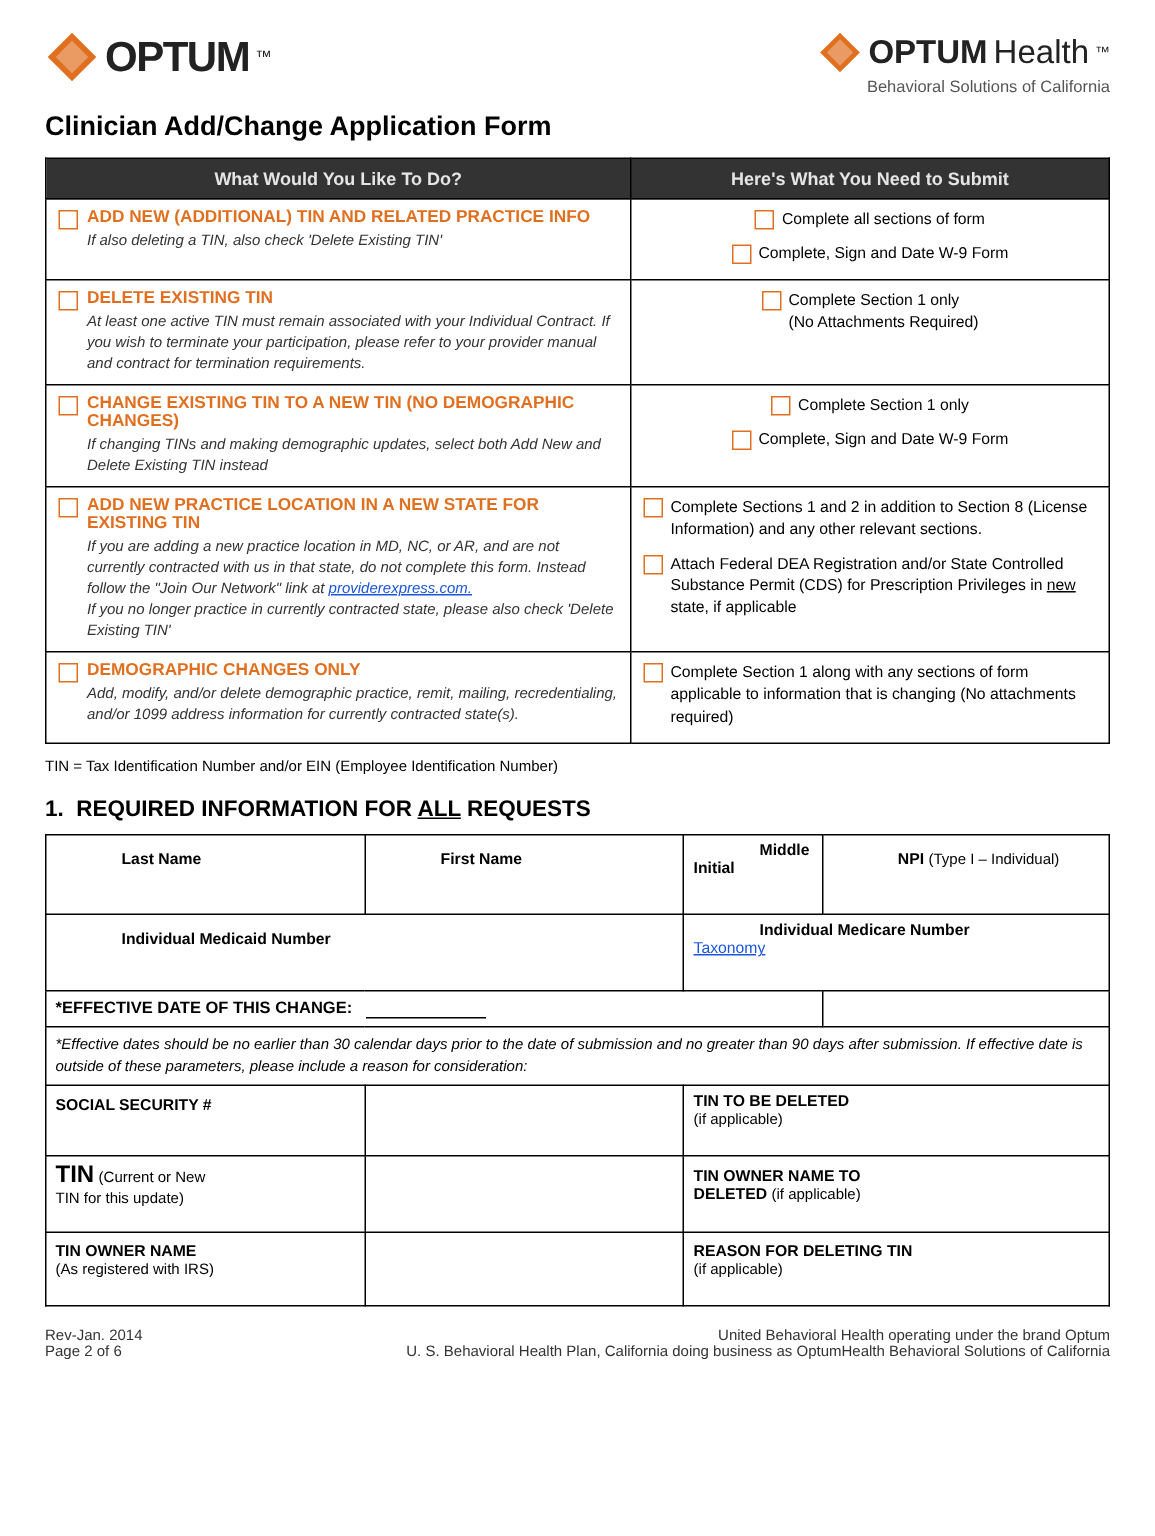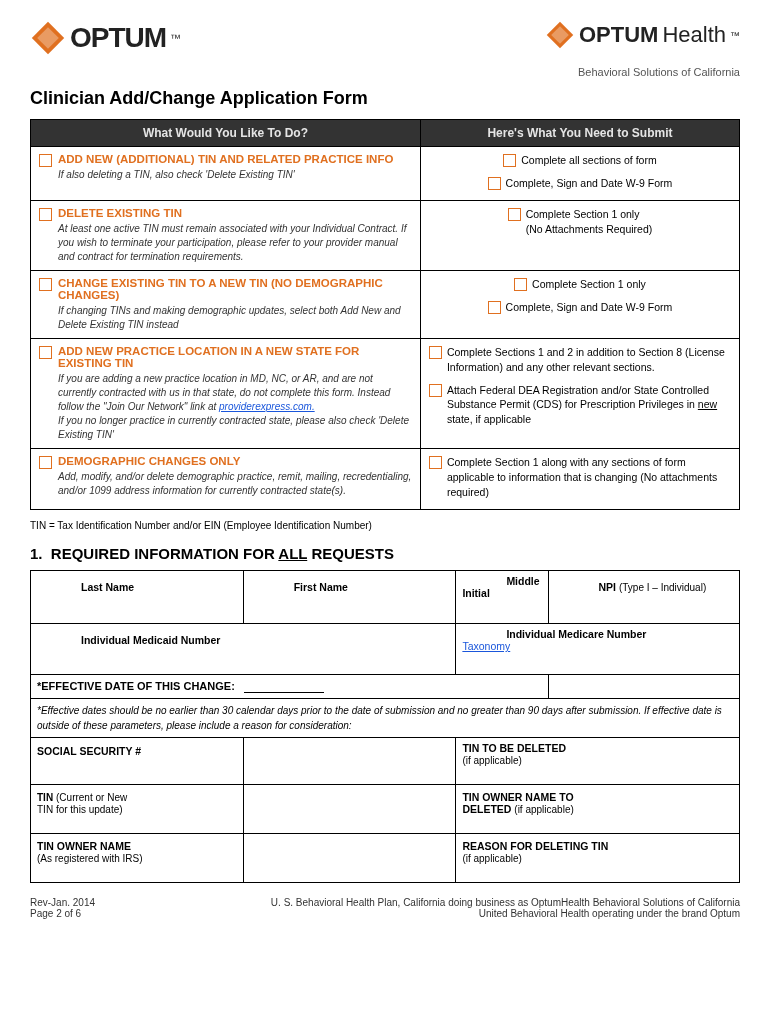--- a/index.html
+++ b/index.html
@@ -43,21 +43,21 @@
       gap: 4px;
     }
     .optumhealth-diamond {
       width: 30px;
       height: 30px;
     }
     .behavioral-solutions {
       font-size: 11px;
       color: #555;
       text-align: right;
-      margin-top: 16px;
+      margin-top: 2px;
     }
     .form-title {
       font-size: 18px;
       font-weight: bold;
       margin-bottom: 10px;
       color: #000;
     }
     
     .main-table {
       width: 100%;
@@ -392,21 +392,21 @@
         <td colspan="2">
           <div>
             <span style="font-weight:bold;font-size:10.5px;">TIN TO BE DELETED</span>
             <br><span style="font-size:10px;">(if applicable)</span>
           </div>
           <div style="height:14px;"></div>
         </td>
       </tr>
       <tr>
         <td style="border-right:1px solid #000;">
-          <span style="font-weight:bold;font-size:10px;">TIN</span>
+          <span style="font-weight:bold;font-size:16px;">TIN</span>
           <span style="font-size:10px;"> (Current or New<br>TIN for this update)</span>
           <div style="height:12px;"></div>
         </td>
         <td style="border-right:1px solid #000;">
           <div style="height:40px;"></div>
         </td>
         <td colspan="2">
           <span style="font-weight:bold;font-size:10.5px;">TIN OWNER NAME TO<br><span style="text-decoration:none;">DELETED</span></span>
           <span style="font-size:10px;"> (if applicable)</span>
           <div style="height:12px;"></div>
@@ -430,18 +430,18 @@
     </tbody>
       </table>
   </div>
 
   <div class="footer">
     <div class="footer-left">
       <div>Rev-Jan. 2014</div>
       <div>Page 2 of 6</div>
     </div>
     <div class="footer-right">
+      <div>United Behavioral Health operating under the brand Optum</div>
       <div>U. S. Behavioral Health Plan, California doing business as OptumHealth Behavioral Solutions of California</div>
-      <div>United Behavioral Health operating under the brand Optum</div>
     </div>
   </div>
 
 </div>
 
 </body></html>

